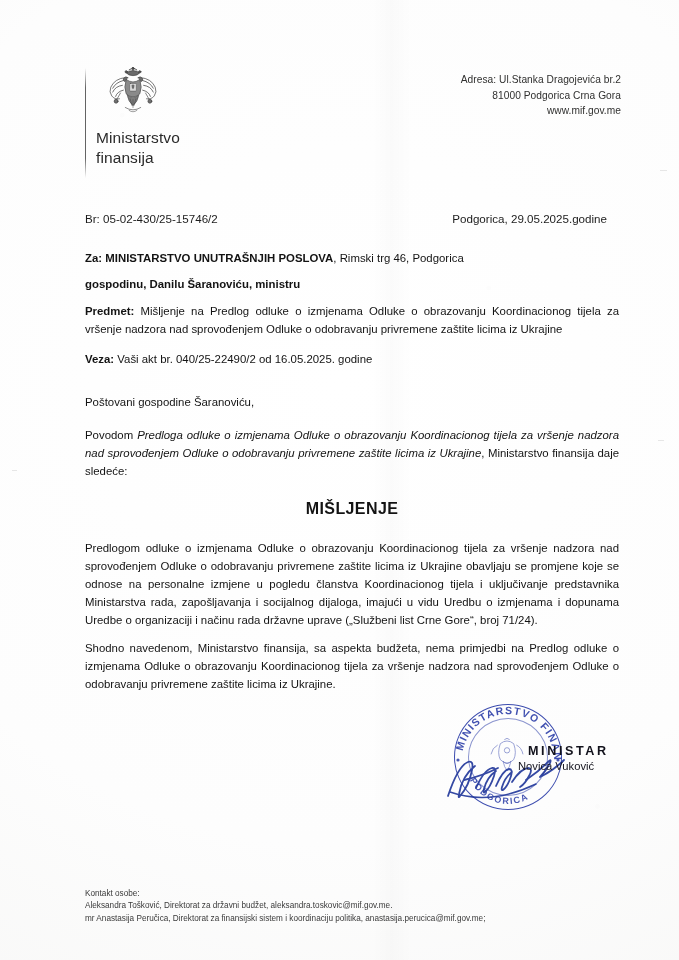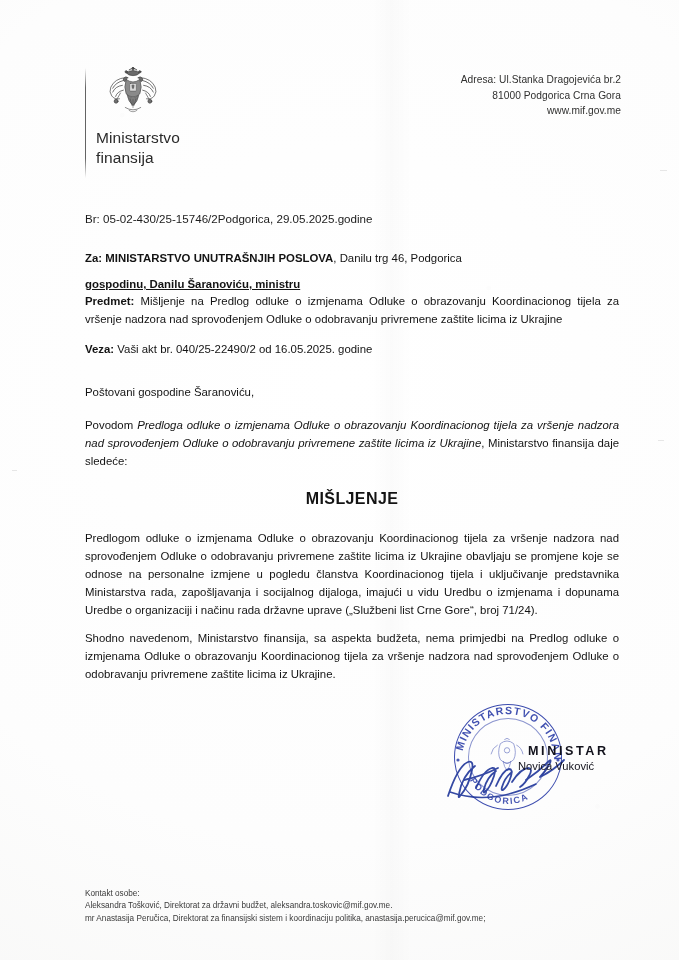--- a/index.html
+++ b/index.html
@@ -89,21 +89,21 @@
     color: #30302f;
     letter-spacing: .05px;
   }
 
   
   .ref-row {
     position: absolute;
     left: 85px; top: 212px;
     width: 534px;
     display: flex;
-    justify-content: flex-start;
+    justify-content: space-between;
     font-size: 11.6px;
     color: #1c1c1c;
   }
   .ref-row .place { padding-right: 12px; }
 
   
   .body-block {
     position: absolute;
     left: 85px; top: 250px;
     width: 534px;
@@ -113,21 +113,21 @@
   .line { line-height: 1.48; }
   .p {
     margin: 0 0 11px 0;
     line-height: 1.56;
     text-align: justify;
   }
   .p.last { margin-bottom: 16px; }
   .b { font-weight: bold; }
   .i { font-style: italic; }
   .addressee { margin-bottom: 9px; }
-  .addressee2 { margin-bottom: 0; font-weight: bold; text-decoration: underline; }
+  .addressee2 { margin-bottom: 10px; font-weight: bold; }
   .subject { margin-bottom: 13px; }
   .veza { margin-bottom: 26px; }
   .greeting { margin-bottom: 16px; }
 
   .opinion-title {
     text-align: center;
     font-weight: bold;
     font-size: 16px;
     letter-spacing: .4px;
     margin: 20px 0 22px 0;
@@ -251,21 +251,21 @@
   </div>
 
   <div class="ref-row">
     <div>Br: 05-02-430/25-15746/2</div>
     <div class="place">Podgorica, 29.05.2025.godine</div>
   </div>
 
   <div class="body-block">
 
     <div class="line addressee">
-      <span class="b">Za:</span><span>&nbsp;</span><span class="b">MINISTARSTVO UNUTRAŠNJIH POSLOVA</span><span>, Danilu trg 46, Podgorica</span>
+      <span class="b">Za:</span><span>&nbsp;</span><span class="b">MINISTARSTVO UNUTRAŠNJIH POSLOVA</span><span>, Rimski trg 46, Podgorica</span>
     </div>
 
     <div class="line addressee2">gospodinu, Danilu Šaranoviću, ministru</div>
 
     <div class="p subject">
       <span class="b">Predmet:</span><span> Mišljenje na Predlog odluke o izmjenama Odluke o obrazovanju Koordinacionog tijela za vršenje nadzora nad sprovođenjem Odluke o odobravanju privremene zaštite licima iz Ukrajine</span>
     </div>
 
     <div class="line veza">
       <span class="b">Veza:</span><span> Vaši akt br. 040/25-22490/2 od 16.05.2025. godine</span>

